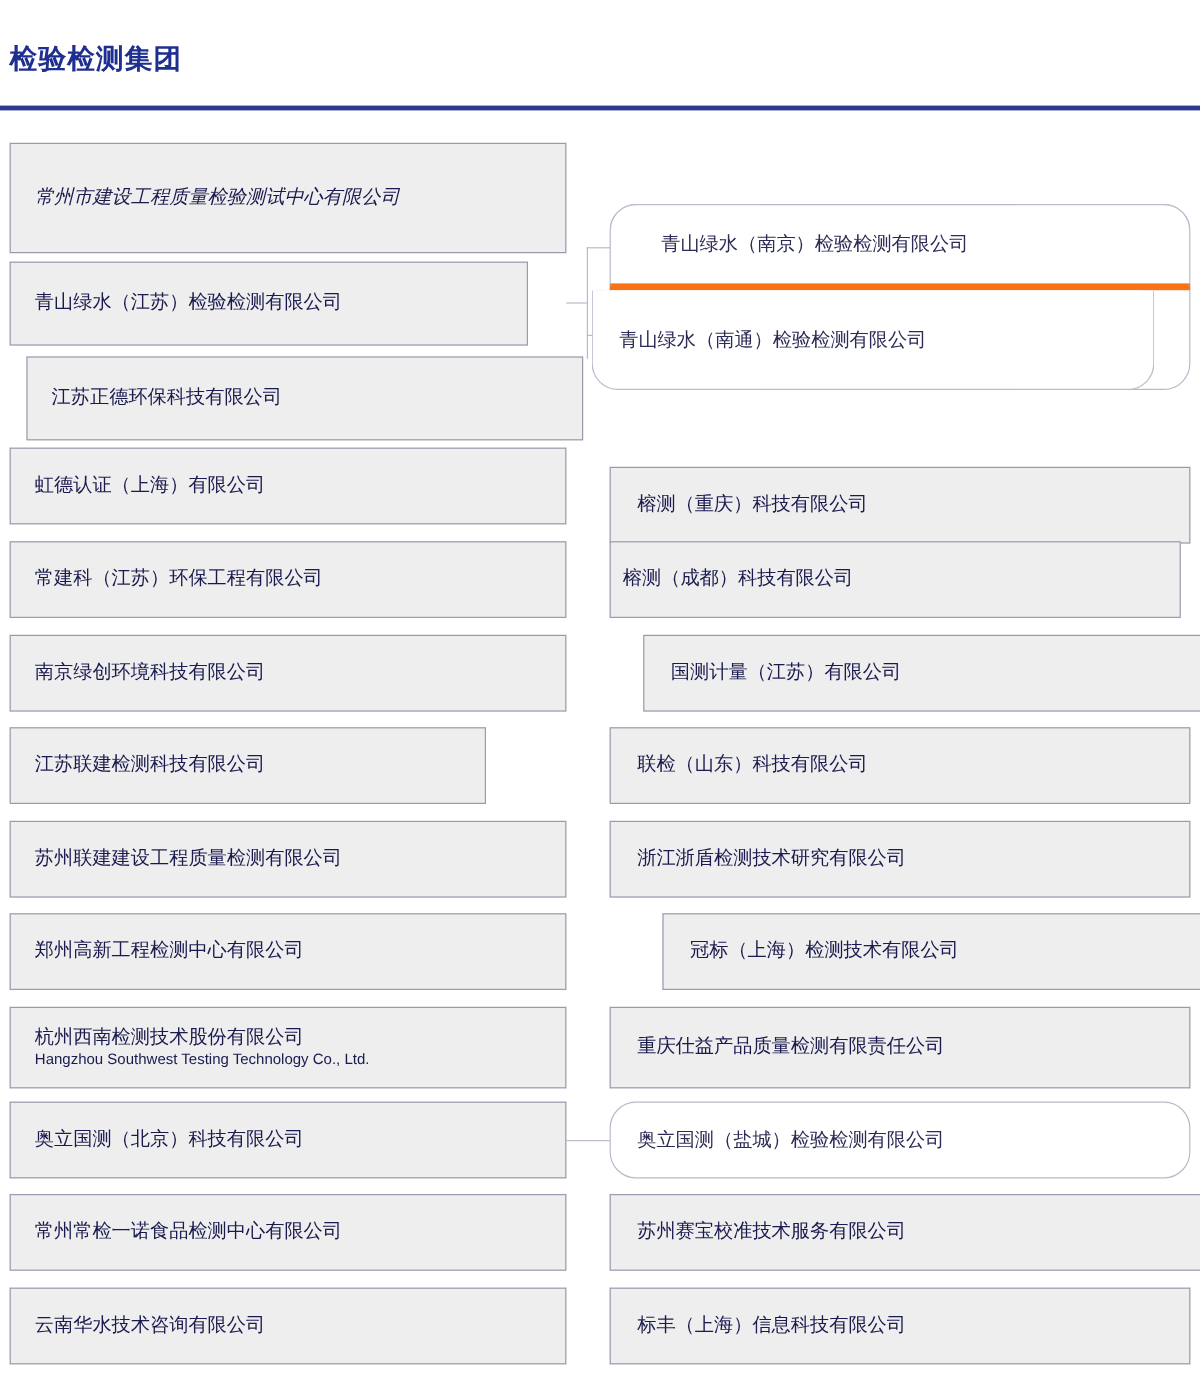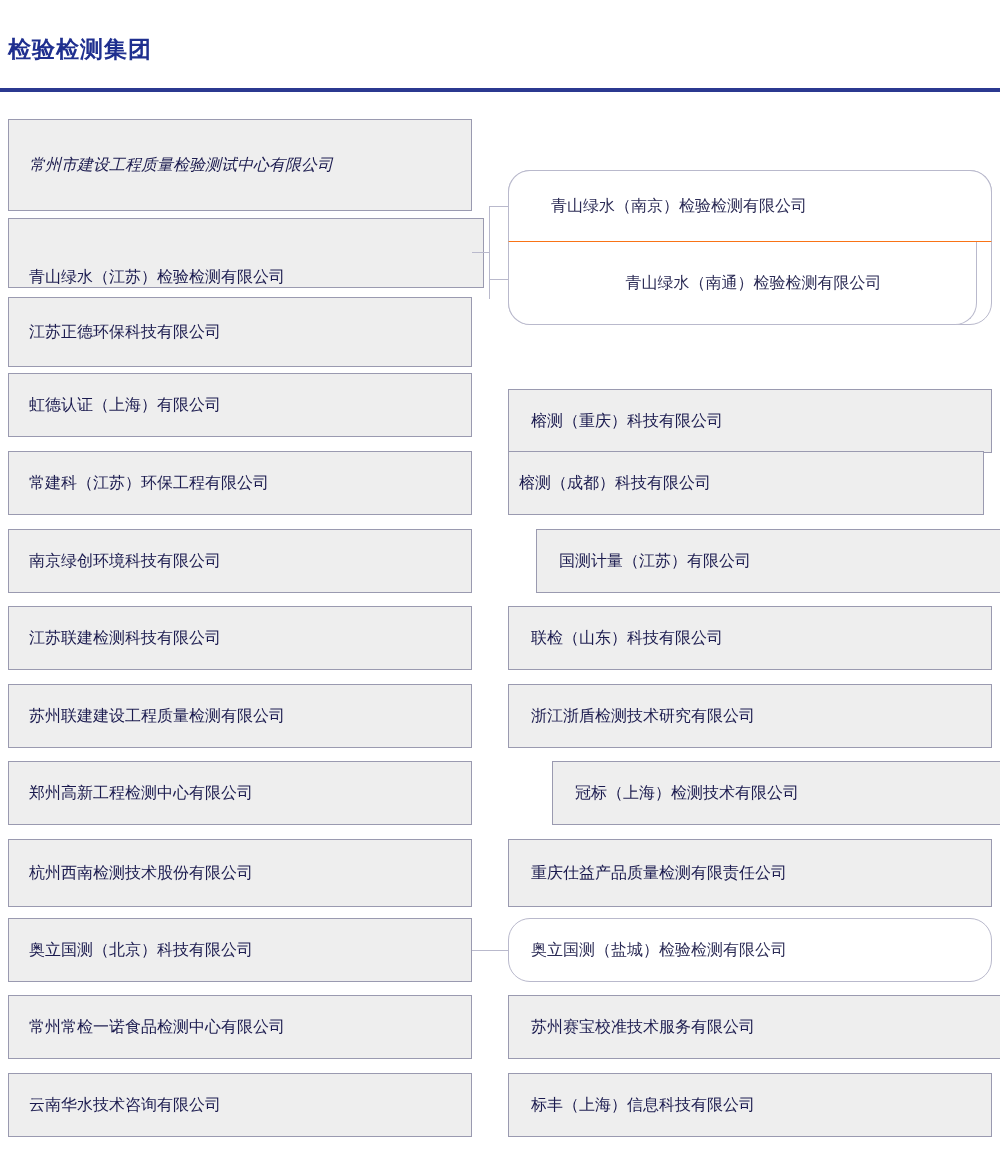--- a/index.html
+++ b/index.html
@@ -82,78 +82,79 @@
 </head>
 <body>
 
 <div id="page-title">检验检测集团</div>
 <div id="title-rule"></div>
 
 <div class="node" style="left:8px; top:119px; width:464px; height:92px;font-style:italic;">
   <div class="cn">常州市建设工程质量检验测试中心有限公司</div>
 </div>
 
-<div class="node" style="left:8px; top:218px; width:476px; height:70px;justify-content:flex-end;">
+<div class="node" style="left:8px; top:218px; width:432px; height:70px;">
   <div class="cn">青山绿水（江苏）检验检测有限公司</div>
 </div>
 
-<div class="node" style="left:8px; top:297px; width:464px; height:70px;">
+<div class="node" style="left:22px; top:297px; width:464px; height:70px;">
   <div class="cn">江苏正德环保科技有限公司</div>
 </div>
 
 <div class="node" style="left:8px; top:373px; width:464px; height:64px;">
   <div class="cn">虹德认证（上海）有限公司</div>
 </div>
 
 <div class="node" style="left:8px; top:451px; width:464px; height:64px;">
   <div class="cn">常建科（江苏）环保工程有限公司</div>
 </div>
 
 <div class="node" style="left:8px; top:529px; width:464px; height:64px;">
   <div class="cn">南京绿创环境科技有限公司</div>
 </div>
 
-<div class="node" style="left:8px; top:606px; width:464px; height:64px;">
+<div class="node" style="left:8px; top:606px; width:397px; height:64px;">
   <div class="cn">江苏联建检测科技有限公司</div>
 </div>
 
 <div class="node" style="left:8px; top:684px; width:464px; height:64px;">
   <div class="cn">苏州联建建设工程质量检测有限公司</div>
 </div>
 
 <div class="node" style="left:8px; top:761px; width:464px; height:64px;">
   <div class="cn">郑州高新工程检测中心有限公司</div>
 </div>
 
 <div class="node" style="left:8px; top:839px; width:464px; height:68px;">
   <div class="cn">杭州西南检测技术股份有限公司</div>
+  <div class="en">Hangzhou Southwest Testing Technology Co., Ltd.</div>
 </div>
 
 <div class="node" style="left:8px; top:918px; width:464px; height:64px;">
   <div class="cn">奥立国测（北京）科技有限公司</div>
 </div>
 
 <div class="node" style="left:8px; top:995px; width:464px; height:64px;">
   <div class="cn">常州常检一诺食品检测中心有限公司</div>
 </div>
 
 <div class="node" style="left:8px; top:1073px; width:464px; height:64px;">
   <div class="cn">云南华水技术咨询有限公司</div>
 </div>
 
 <div class="connector" style="left:472px; top:252px; width:18px; height:1px;"></div>
 <div class="connector" style="left:489px; top:206px; width:1px; height:93px;"></div>
 <div class="connector" style="left:489px; top:206px; width:20px; height:1px;"></div>
 <div class="connector" style="left:489px; top:279px; width:20px; height:1px;"></div>
 
 <div class="sub-group" style="left:508px; top:170px; width:484px; height:155px;"></div>
-<div class="sub-node" style="left:508px; top:170px; width:484px; height:72px; border-radius:22px 22px 0 0; border-bottom:1px solid #f97316;padding-left:42px;">
+<div class="sub-node" style="left:508px; top:170px; width:484px; height:72px; border-radius:22px 22px 0 0; border-bottom:6px solid #f97316;padding-left:42px;">
   <span>青山绿水（南京）检验检测有限公司</span>
 </div>
-<div class="sub-node" style="left:508px; top:242px; width:469px; height:83px; border-radius:0 0 22px 22px; border-top:none;justify-content:center;">
+<div class="sub-node" style="left:493px; top:242px; width:469px; height:83px; border-radius:0 0 22px 22px; border-top:none;">
   <span>青山绿水（南通）检验检测有限公司</span>
 </div>
 
 <div class="node" style="left:508px; top:389px; width:484px; height:64px; padding-left:22px;">
   <div class="cn">榕测（重庆）科技有限公司</div>
 </div>
 
 <div class="node" style="left:508px; top:451px; width:476px; height:64px; padding-left:10px;">
   <div class="cn">榕测（成都）科技有限公司</div>
 </div>

